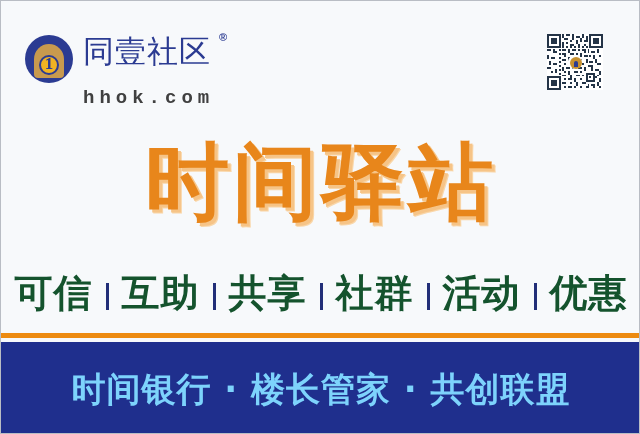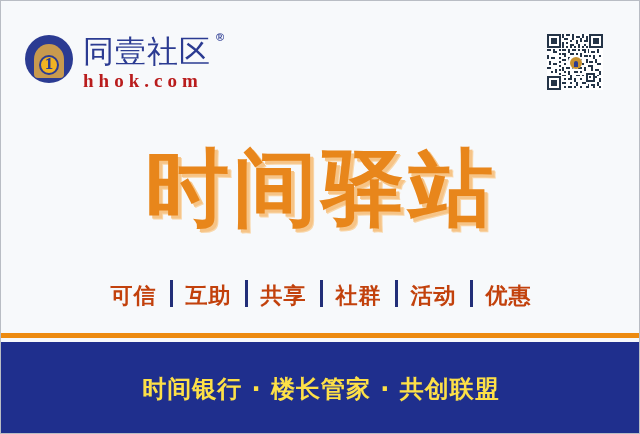--- a/index.html
+++ b/index.html
@@ -99,27 +99,27 @@
   }
   .brand-reg {
     position: absolute;
     right: -13px;
     top: -3px;
     font-size: 11px;
     color: #2b3b92;
     font-weight: bold;
   }
   .brand-url {
-    font-family: Liberation Serif, serif;
+    font-family: Liberation Mono, monospace;
     font-size: 19px;
     font-weight: bold;
-    color: #b91c1c;
+    color: #404040;
     letter-spacing: 5px;
     line-height: 21px;
-    margin-top: 2px;
+    margin-top: 20px;
     white-space: nowrap;
   }
 
   
   .qr {
     position: absolute;
     left: 546px;
     top: 33px;
     width: 56px;
     height: 56px;
@@ -161,21 +161,21 @@
     position: absolute;
     left: 0;
     top: 130px;
     width: 640px;
     height: 115px;
     display: flex;
     align-items: center;
     justify-content: center;
   }
   .title {
-    font-family: Liberation Serif, serif;
+    font-family: Liberation Mono, monospace;
     font-size: 84px;
     font-weight: bold;
     line-height: 96px;
     color: #e8861b;
     letter-spacing: 4px;
     white-space: nowrap;
     text-shadow:
        3px  3px 0 #f6c487,
        4px  4px 0 #f9d7aa,
       -1px -1px 0 #f7f9fb;
@@ -186,24 +186,24 @@
     position: absolute;
     left: 0;
     top: 272px;
     width: 640px;
     height: 46px;
     display: flex;
     align-items: center;
     justify-content: center;
   }
   .kw {
-    font-family: Liberation Serif, serif;
-    font-size: 22px;
-    font-weight: bold;
-    color: #c2410c;
+    font-family: Liberation Mono, monospace;
+    font-size: 38px;
+    font-weight: bold;
+    color: #14532d;
     letter-spacing: 1px;
     line-height: 34px;
     white-space: nowrap;
   }
   .kw-sep {
     display: inline-block;
     width: 3px;
     height: 27px;
     background: #222e78;
     margin: 0 13px;
@@ -241,23 +241,23 @@
     top: 341px;
     width: 640px;
     height: 93px;
     background: #1f2f8d;
     display: flex;
     align-items: center;
     justify-content: center;
   }
   .band-text {
     font-family: "DejaVu Sans", sans-serif;
-    font-size: 24px;
-    font-weight: bold;
-    color: #fde047;
+    font-size: 34px;
+    font-weight: bold;
+    color: #7dd3fc;
     letter-spacing: 1px;
     line-height: 42px;
     white-space: nowrap;
   }
 </style>
 </head>
 <body>
 
 <div class="poster">
 

